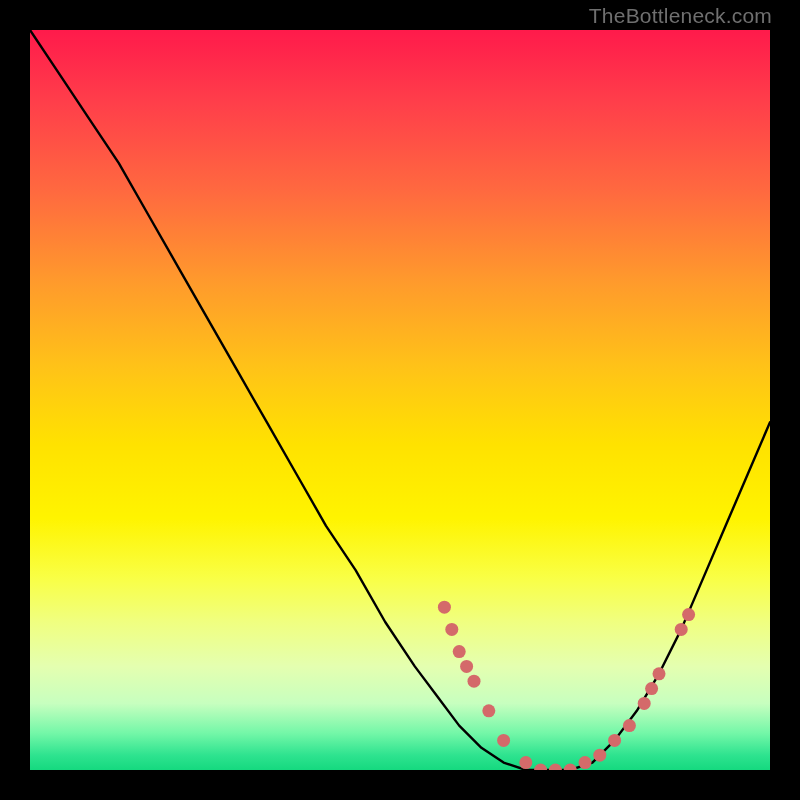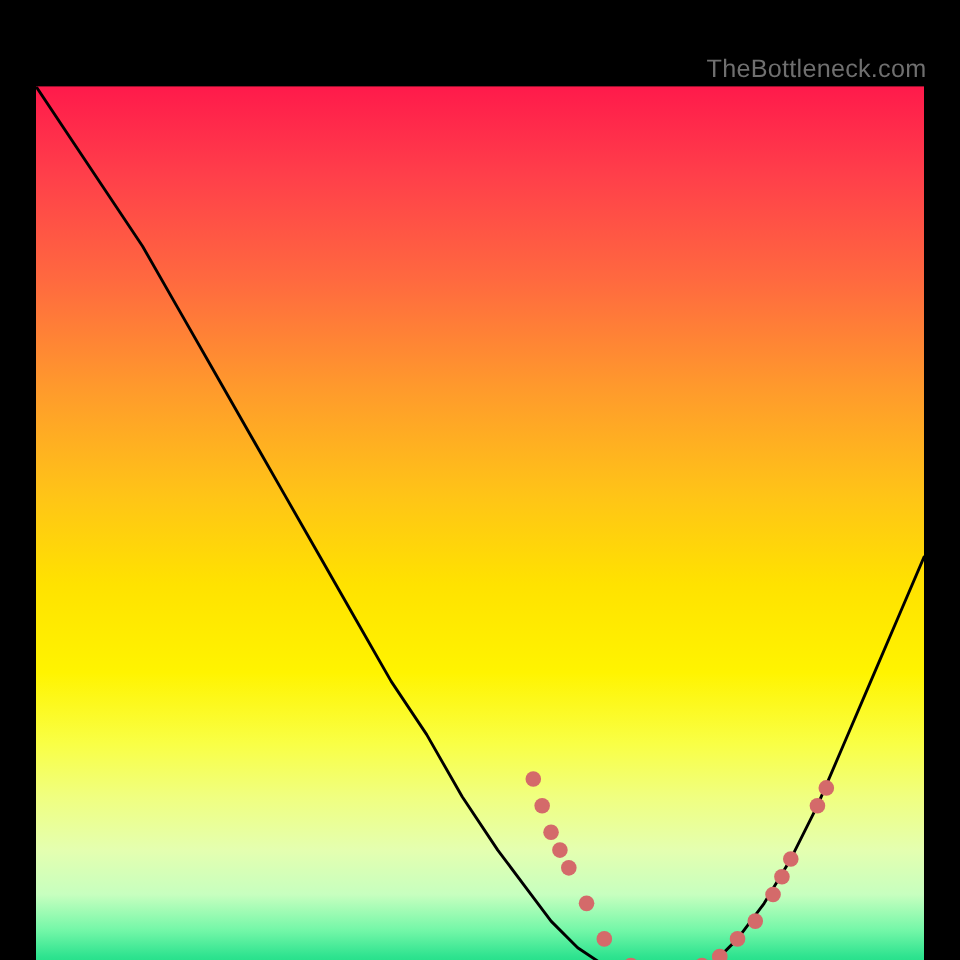--- a/index.html
+++ b/index.html
@@ -8,21 +8,20 @@
     width: 800px;
     height: 800px;
     background: #000000;
     overflow: hidden;
     font-family: Arial, Helvetica, sans-serif;
   }
   .stage {
     position: relative;
     width: 800px;
     height: 752px;
-    margin-top: 42px;
   }
   .plot-area {
     position: absolute;
     left: 30px;
     top: 30px;
     width: 740px;
     height: 740px;
     background: linear-gradient(to bottom,
       #ff1a4b 0%,
       #ff3f4a 10%,

